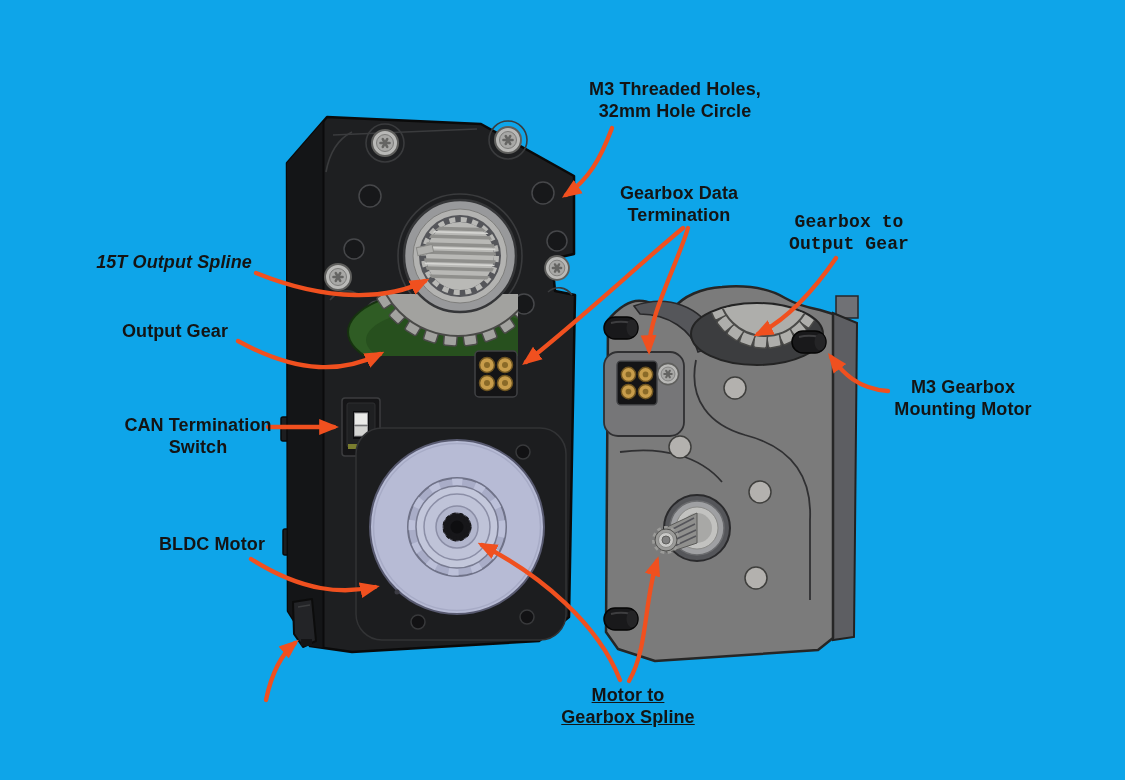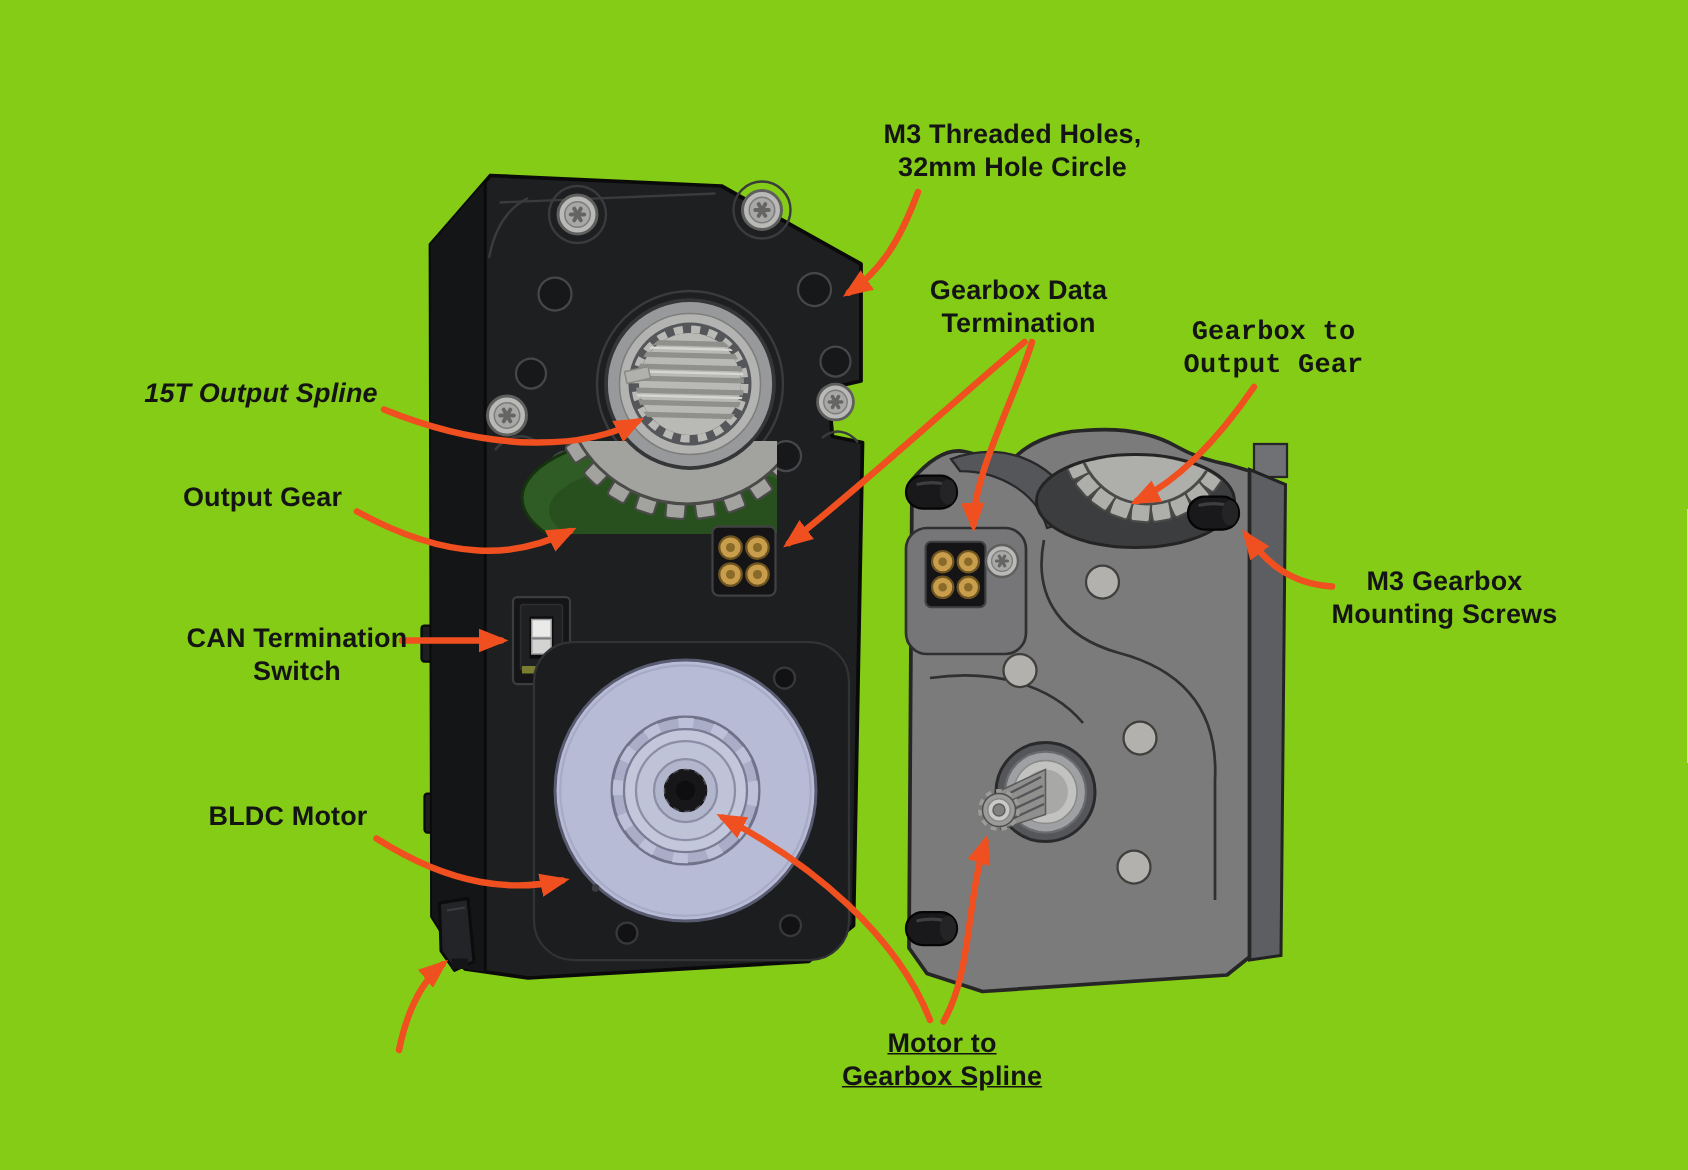--- a/index.html
+++ b/index.html
@@ -1,17 +1,17 @@
 <!DOCTYPE html>
 <html><head>
 <meta charset="utf-8">
 <style>
   html,body { margin:0; padding:0; background:#ffffff; }
   .canvas {
-    position:relative; width:1125px; height:780px; background:#84cc16;
+    position:relative; width:1125px; height:780px; background:#0ea5e9;
     font-family:"Liberation Sans", sans-serif; overflow:hidden;
   }
   svg.scene { position:absolute; left:0; top:0; }
   .label {
     position:absolute; transform:translateX(-50%);
     text-align:center; white-space:pre-line;
     font-weight:700; font-size:18px; line-height:22px;
     color:#141414; letter-spacing:0.1px;
   }
 </style>
@@ -267,19 +267,19 @@
 <div class="label" style="left:675px; top:78px;">M3 Threaded Holes,
 32mm Hole Circle</div>
 <div class="label" style="left:679px; top:182px;">Gearbox Data
 Termination</div>
 <div class="label" style="left:849px; top:211px;font-family:Liberation Mono, monospace;">Gearbox to
 Output Gear</div>
 <div class="label" style="left:174px; top:251px;font-style:italic;">15T Output Spline</div>
 <div class="label" style="left:175px; top:320px;">Output Gear</div>
 <div class="label" style="left:182px; top:414px;margin-left:16px;">CAN Termination
 Switch</div>
-<div class="label" style="left:192px; top:533px;">BLDC Motor</div>
+<div class="label" style="left:212px; top:533px;">BLDC Motor</div>
 <div class="label" style="left:628px; top:684px;text-decoration:underline;">Motor to
 Gearbox Spline</div>
 <div class="label" style="left:963px; top:376px;">M3 Gearbox
-Mounting Screws</div>
+Mounting Motor</div>
 
 </div>
 
 </body></html>

